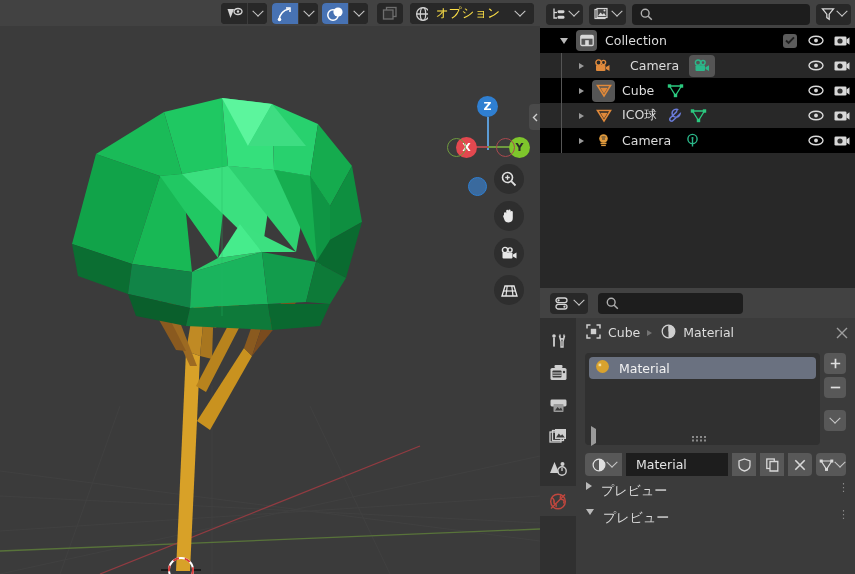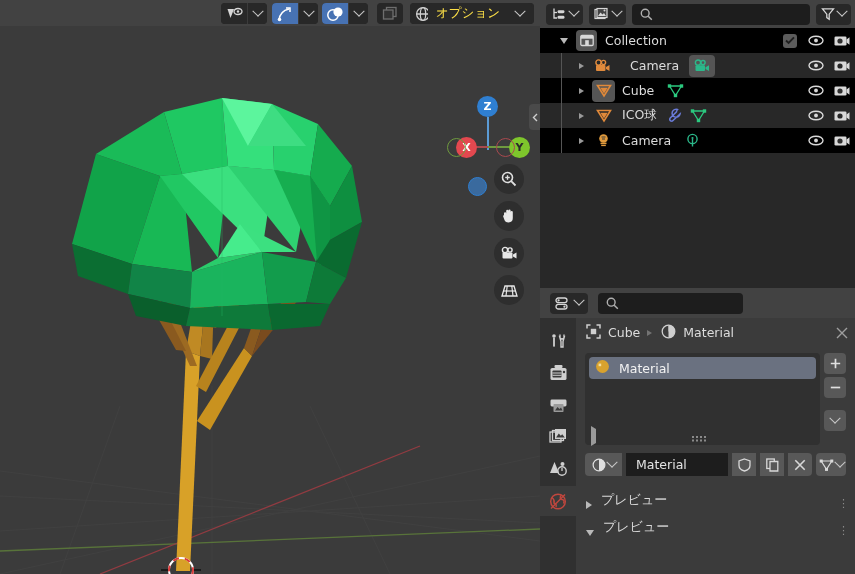--- a/index.html
+++ b/index.html
@@ -79,21 +79,21 @@
   .side-btn { width: 22px; height: 21px; background: #585858; border-radius: 4px; display: flex; align-items: center; justify-content: center; color: #ddd; font-size: 15px; }
   .side-btn.gap { margin-top: 9px; }
 
   #datablock { margin: 8px 9px 0 9px; display: flex; gap: 4px; align-items: stretch; height: 23px; }
   .db-type { width: 37px; background: #585858; border-radius: 4px 0 0 4px; display: flex; align-items: center; justify-content: center; gap: 2px; }
   .db-name { flex: 1; background: #1d1d1d; display: flex; align-items: center; padding-left: 10px; font-size: 12.5px; }
   .db-ic { width: 24px; background: #585858; display: flex; align-items: center; justify-content: center; }
   .db-ic.last { border-radius: 0 4px 4px 0; }
   .db-ext { width: 30px; background: #585858; border-radius: 4px; display: flex; align-items: center; justify-content: center; gap:2px; }
 
-  .panel-row { height: 27px; display: flex; align-items: flex-end; gap: 9px; padding-left: 10px; position: relative; }
+  .panel-row { height: 27px; display: flex; align-items: flex-start; gap: 9px; padding-left: 10px; position: relative; }
   .panel-row .ptitle { font-size: 13px; color: #d8d8d8; }
   .panel-dots { position: absolute; right: 6px; color: #8a8a8a; font-size: 11px; letter-spacing: 0; line-height: 1; }
 
   .tri-r { width: 0; height: 0; border-left: 6px solid #b9b9b9; border-top: 4px solid transparent; border-bottom: 4px solid transparent; }
   .tri-d { width: 0; height: 0; border-top: 6px solid #b9b9b9; border-left: 4px solid transparent; border-right: 4px solid transparent; }
   .tri-r.sm { border-left-color: #9a9a9a; border-left-width: 5px; border-top-width: 3.5px; border-bottom-width: 3.5px; }
 </style>
 </head>
 <body>
 

